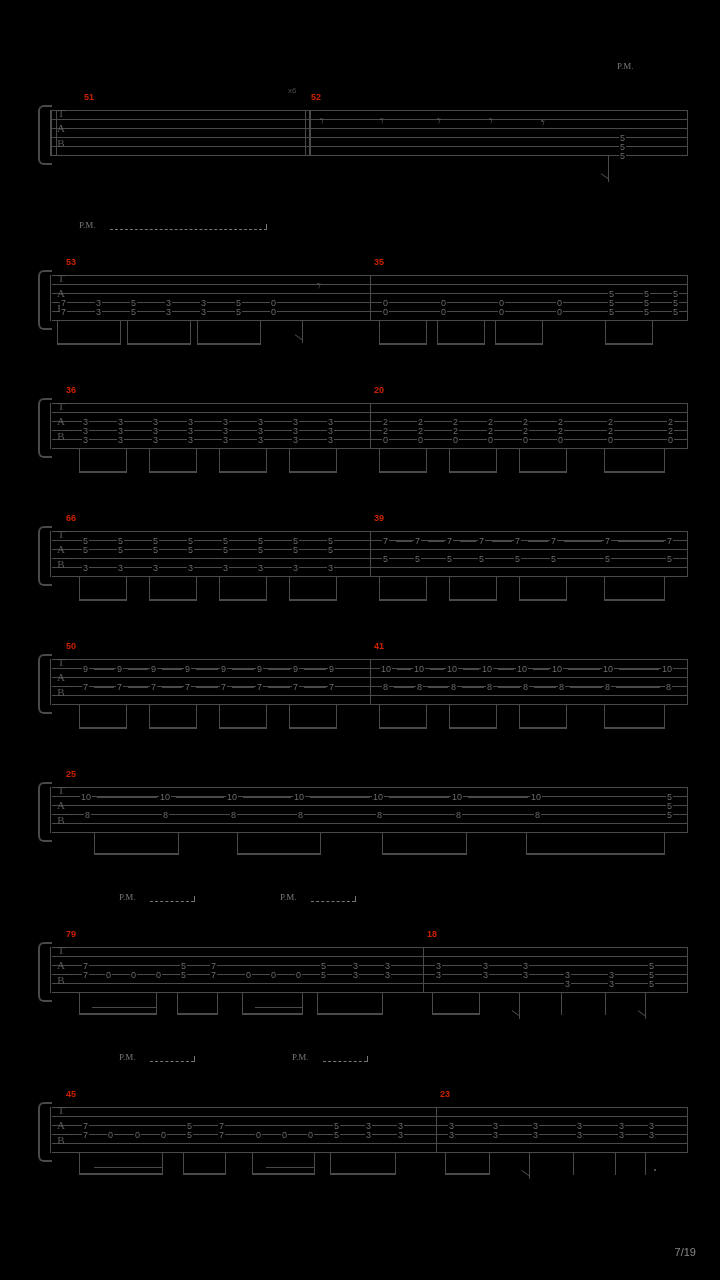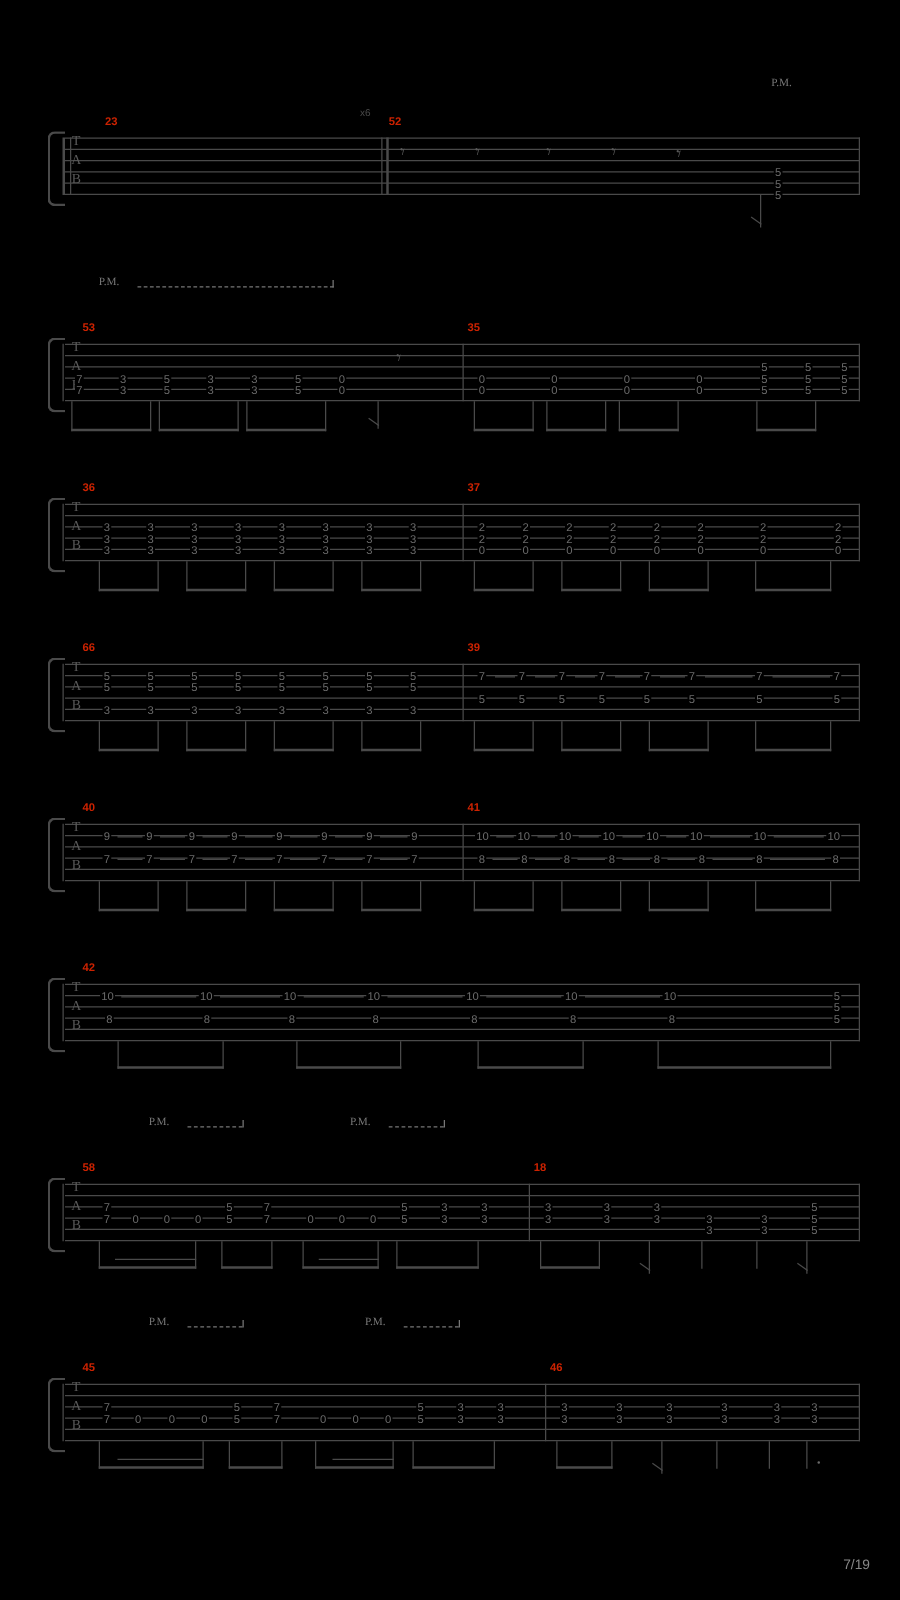--- a/index.html
+++ b/index.html
@@ -186,21 +186,21 @@
       <span>T</span>
       <span>A</span>
       <span>B</span>
     </div>
     <div class="barline thick" style="left:-2px;"></div>
     <div class="barline" style="left:4px;"></div>
     <div class="barline" style="left:253px;"></div>
     <div class="barline thick" style="left:257px;"></div>
     <div class="barline" style="left:635px;"></div>
 
-    <div class="measnum" style="left:32px; top:-18px;">23</div>
+    <div class="measnum" style="left:32px; top:-18px;">51</div>
     <div class="repeat-count" style="left:236px; top:-24px;">x6</div>
     <div class="measnum" style="left:259px; top:-18px;">52</div>
 
     <div class="pm" style="left:565px; top:-49px;">P.M.</div>
 
     <div class="rest" style="left:268px; top:4px;">𝄾</div>
     <div class="rest" style="left:328px; top:4px;">𝄾</div>
     <div class="rest" style="left:385px; top:4px;">𝄾</div>
     <div class="rest" style="left:437px; top:4px;">𝄾</div>
     <div class="rest" style="left:489px; top:6px;">𝄾</div>
@@ -310,21 +310,21 @@
     </div>
     <div class="tabclef">
       <span>T</span>
       <span>A</span>
       <span>B</span>
     </div>
     <div class="barline" style="left:-2px;"></div>
     <div class="barline" style="left:318px;"></div>
     <div class="barline" style="left:635px;"></div>
     <div class="measnum" style="left:14px; top:-18px;">36</div>
-    <div class="measnum" style="left:322px; top:-18px;">37</div>
+    <div class="measnum" style="left:322px; top:-18px;">20</div>
 
     <div class="fret" style="left:30px; top:15px;">3</div>
     <div class="fret" style="left:30px; top:24px;">3</div>
     <div class="fret" style="left:30px; top:33px;">3</div>
     <div class="fret" style="left:65px; top:15px;">3</div>
     <div class="fret" style="left:65px; top:24px;">3</div>
     <div class="fret" style="left:65px; top:33px;">3</div>
     <div class="fret" style="left:100px; top:15px;">3</div>
     <div class="fret" style="left:100px; top:24px;">3</div>
     <div class="fret" style="left:100px; top:33px;">3</div>
@@ -504,21 +504,21 @@
         <div class="line l5"></div>
     </div>
     <div class="tabclef">
       <span>T</span>
       <span>A</span>
       <span>B</span>
     </div>
     <div class="barline" style="left:-2px;"></div>
     <div class="barline" style="left:318px;"></div>
     <div class="barline" style="left:635px;"></div>
-    <div class="measnum" style="left:14px; top:-18px;">40</div>
+    <div class="measnum" style="left:14px; top:-18px;">50</div>
     <div class="measnum" style="left:322px; top:-18px;">41</div>
 
     <div class="fret" style="left:30px; top:6px;">9</div>
     <div class="fret" style="left:30px; top:24px;">7</div>
     <div class="hdash" style="left:42px; top:10px; width:20px;"></div>
     <div class="hdash" style="left:42px; top:28px; width:20px;"></div>
     <div class="fret" style="left:64px; top:6px;">9</div>
     <div class="fret" style="left:64px; top:24px;">7</div>
     <div class="hdash" style="left:76px; top:10px; width:20px;"></div>
     <div class="hdash" style="left:76px; top:28px; width:20px;"></div>
@@ -613,21 +613,21 @@
         <div class="line l4"></div>
         <div class="line l5"></div>
     </div>
     <div class="tabclef">
       <span>T</span>
       <span>A</span>
       <span>B</span>
     </div>
     <div class="barline" style="left:-2px;"></div>
     <div class="barline" style="left:635px;"></div>
-    <div class="measnum" style="left:14px; top:-18px;">42</div>
+    <div class="measnum" style="left:14px; top:-18px;">25</div>
 
     <div class="fret" style="left:28px; top:6px;">10</div>
     <div class="fret" style="left:32px; top:24px;">8</div>
     <div class="hdash" style="left:45px; top:10px; width:60px;"></div>
     <div class="fret" style="left:107px; top:6px;">10</div>
     <div class="fret" style="left:110px; top:24px;">8</div>
     <div class="hdash" style="left:124px; top:10px; width:48px;"></div>
     <div class="fret" style="left:174px; top:6px;">10</div>
     <div class="fret" style="left:178px; top:24px;">8</div>
     <div class="hdash" style="left:191px; top:10px; width:48px;"></div>
@@ -671,21 +671,21 @@
         <div class="line l5"></div>
     </div>
     <div class="tabclef">
       <span>T</span>
       <span>A</span>
       <span>B</span>
     </div>
     <div class="barline" style="left:-2px;"></div>
     <div class="barline" style="left:371px;"></div>
     <div class="barline" style="left:635px;"></div>
-    <div class="measnum" style="left:14px; top:-18px;">58</div>
+    <div class="measnum" style="left:14px; top:-18px;">79</div>
     <div class="measnum" style="left:375px; top:-18px;">18</div>
 
     <div class="pm" style="left:67px; top:-55px;">P.M.</div>
     <div class="pmline" style="left:98px; top:-46px; width:44px;"></div>
     <div class="pmend" style="left:142px; top:-51px;"></div>
     <div class="pm" style="left:228px; top:-55px;">P.M.</div>
     <div class="pmline" style="left:259px; top:-46px; width:44px;"></div>
     <div class="pmend" style="left:303px; top:-51px;"></div>
 
     <div class="fret" style="left:30px; top:15px;">7</div>
@@ -759,21 +759,21 @@
     </div>
     <div class="tabclef">
       <span>T</span>
       <span>A</span>
       <span>B</span>
     </div>
     <div class="barline" style="left:-2px;"></div>
     <div class="barline" style="left:384px;"></div>
     <div class="barline" style="left:635px;"></div>
     <div class="measnum" style="left:14px; top:-18px;">45</div>
-    <div class="measnum" style="left:388px; top:-18px;">46</div>
+    <div class="measnum" style="left:388px; top:-18px;">23</div>
 
     <div class="pm" style="left:67px; top:-55px;">P.M.</div>
     <div class="pmline" style="left:98px; top:-46px; width:44px;"></div>
     <div class="pmend" style="left:142px; top:-51px;"></div>
     <div class="pm" style="left:240px; top:-55px;">P.M.</div>
     <div class="pmline" style="left:271px; top:-46px; width:44px;"></div>
     <div class="pmend" style="left:315px; top:-51px;"></div>
 
     <div class="fret" style="left:30px; top:15px;">7</div>
     <div class="fret" style="left:30px; top:24px;">7</div>

